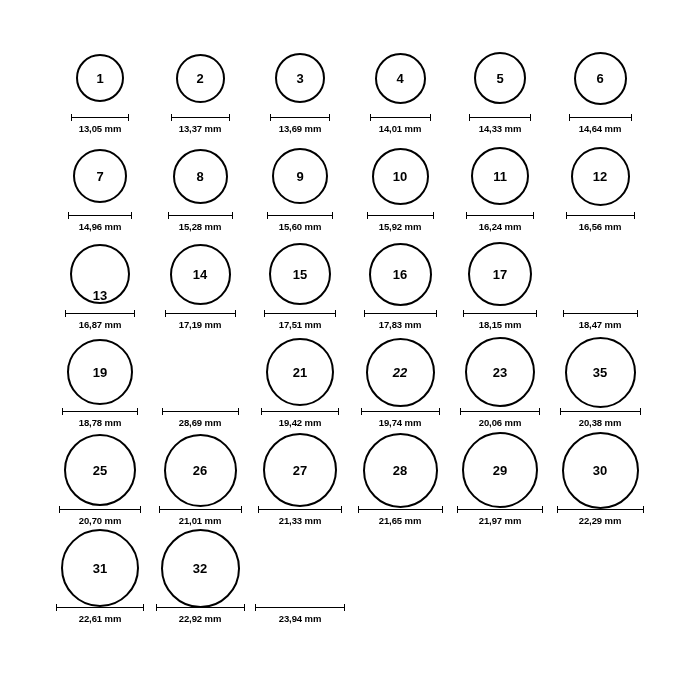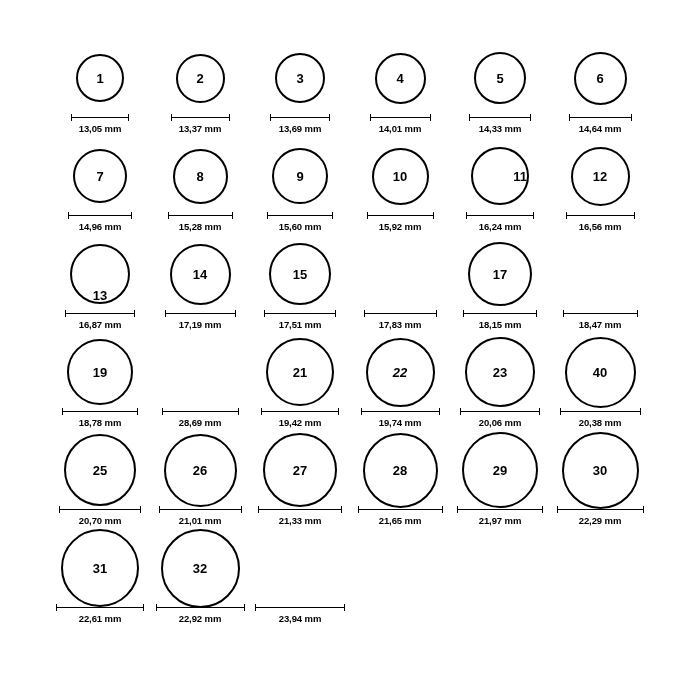--- a/index.html
+++ b/index.html
@@ -230,21 +230,21 @@
           </div>
           <div class="measure-bar" style="width: 67px;">
             <div class="bar-line"></div>
             <div class="cap left"></div>
             <div class="cap right"></div>
           </div>
           <div class="mm-label">15,92 mm</div>
         </div>
         <div class="size-cell">
           <div class="circle-wrap">
-            <div class="ring-circle" style="width: 58px; height: 58px; justify-content: flex-end;">
+            <div class="ring-circle" style="width: 58px; height: 58px;">
               <span class="ring-number">11</span>
             </div>
           </div>
           <div class="measure-bar" style="width: 68px;">
             <div class="bar-line"></div>
             <div class="cap left"></div>
             <div class="cap right"></div>
           </div>
           <div class="mm-label">16,24 mm</div>
         </div>
@@ -296,20 +296,25 @@
             </div>
           </div>
           <div class="measure-bar" style="width: 72px;">
             <div class="bar-line"></div>
             <div class="cap left"></div>
             <div class="cap right"></div>
           </div>
           <div class="mm-label">17,51 mm</div>
         </div>
         <div class="size-cell">
+          <div class="circle-wrap">
+            <div class="ring-circle" style="width: 63px; height: 63px;">
+              <span class="ring-number">16</span>
+            </div>
+          </div>
           <div class="measure-bar" style="width: 73px;">
             <div class="bar-line"></div>
             <div class="cap left"></div>
             <div class="cap right"></div>
           </div>
           <div class="mm-label">17,83 mm</div>
         </div>
         <div class="size-cell">
           <div class="circle-wrap">
             <div class="ring-circle" style="width: 64px; height: 64px;">
@@ -389,21 +394,21 @@
           <div class="measure-bar" style="width: 80px;">
             <div class="bar-line"></div>
             <div class="cap left"></div>
             <div class="cap right"></div>
           </div>
           <div class="mm-label">20,06 mm</div>
         </div>
         <div class="size-cell">
           <div class="circle-wrap">
             <div class="ring-circle" style="width: 71px; height: 71px;">
-              <span class="ring-number">40</span>
+              <span class="ring-number">35</span>
             </div>
           </div>
           <div class="measure-bar" style="width: 81px;">
             <div class="bar-line"></div>
             <div class="cap left"></div>
             <div class="cap right"></div>
           </div>
           <div class="mm-label">20,38 mm</div>
         </div>
       </div>

